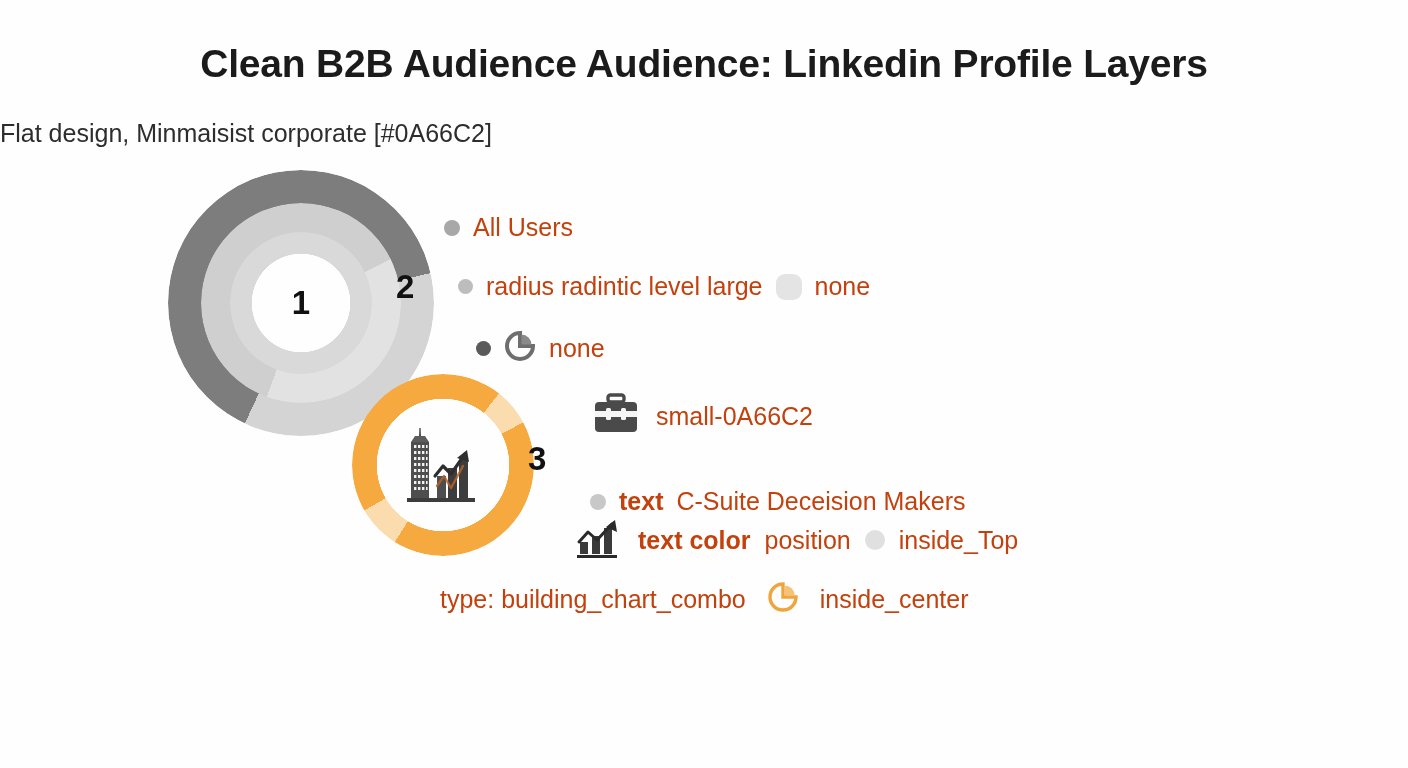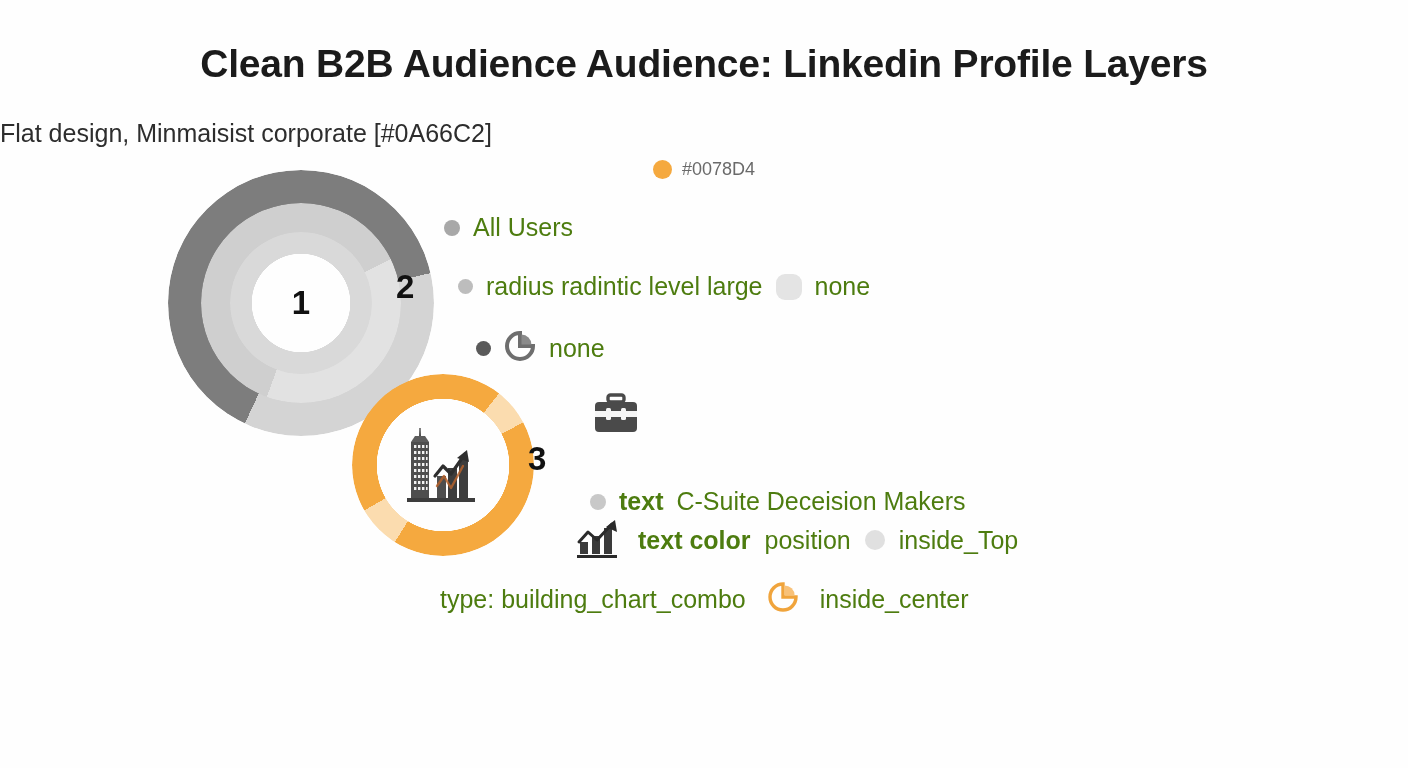--- a/index.html
+++ b/index.html
@@ -190,21 +190,21 @@
     display: inline-block;
     width: 26px;
     height: 26px;
     border-radius: 9px;
     background: #e4e4e4;
     flex: 0 0 auto;
   }
 
   .txt {
     font-size: 25px;
-    color: #4d7c0f;
+    color: #c2410c;
   }
   .txt-bold { font-weight: bold; }
 
   .icon-inline {
     flex: 0 0 auto;
     display: inline-block;
   }
 
   
   #row-all-users      { left: 444px; top: 213px; gap: 13px; }
@@ -227,24 +227,20 @@
   .paragraph .last-line { display: block; margin-top: 4px; }
 </style>
 </head>
 <body>
 
 <div id="canvas">
 
   <div class="title">Clean B2B Audience Audience: Linkedin Profile Layers</div>
   <div class="subtitle">Flat design, Minmaisist corporate  [#0A66C2]</div>
 
-  <div class="palette-row">
-    <span class="palette-swatch"></span>
-    <span class="palette-label">#0078D4</span>
-  </div>
 
   <div class="rings">
     <div class="ring ring-outer"></div>
     <div class="ring ring-mid"></div>
     <div class="ring ring-inner"></div>
     <div class="ring-center-label">1</div>
   </div>
   <div class="ring-label-2">2</div>
 
   <div class="donut">
@@ -332,20 +328,21 @@
   <div class="row" id="row-radius-medius">
     <span class="icon-inline">
       <svg width="48" height="44" viewBox="0 0 48 44" aria-hidden="true">
         <rect x="16" y="3" width="16" height="7" rx="2.5" fill="none" stroke="#4a4a4a" stroke-width="3.4"></rect>
         <rect x="3" y="10" width="42" height="30" rx="4" fill="#4a4a4a"></rect>
         <rect x="3" y="19" width="42" height="6" fill="#f5f5f5"></rect>
         <rect x="14" y="16" width="5" height="12" rx="1.5" fill="#f5f5f5"></rect>
         <rect x="29" y="16" width="5" height="12" rx="1.5" fill="#f5f5f5"></rect>
       </svg>
     </span>
+    <span class="txt">small-0A66C2</span>
   </div>
 
   <div class="row" id="row-csuite">
     <span class="dot dot-pale"></span>
     <span class="txt txt-bold">text</span>
     <span class="txt">C-Suite Deceision Makers</span>
   </div>
 
   <div class="row" id="row-text-color">
     <span class="icon-inline">

